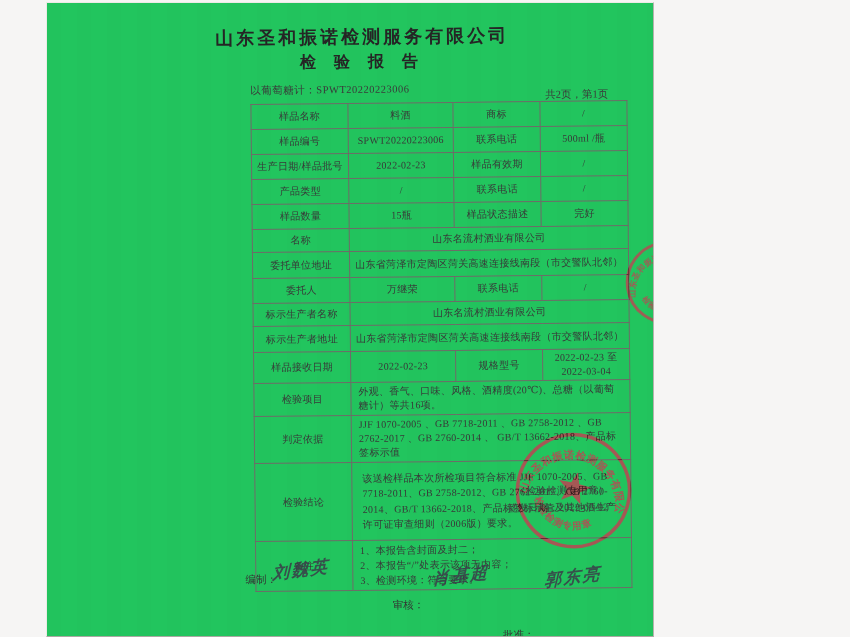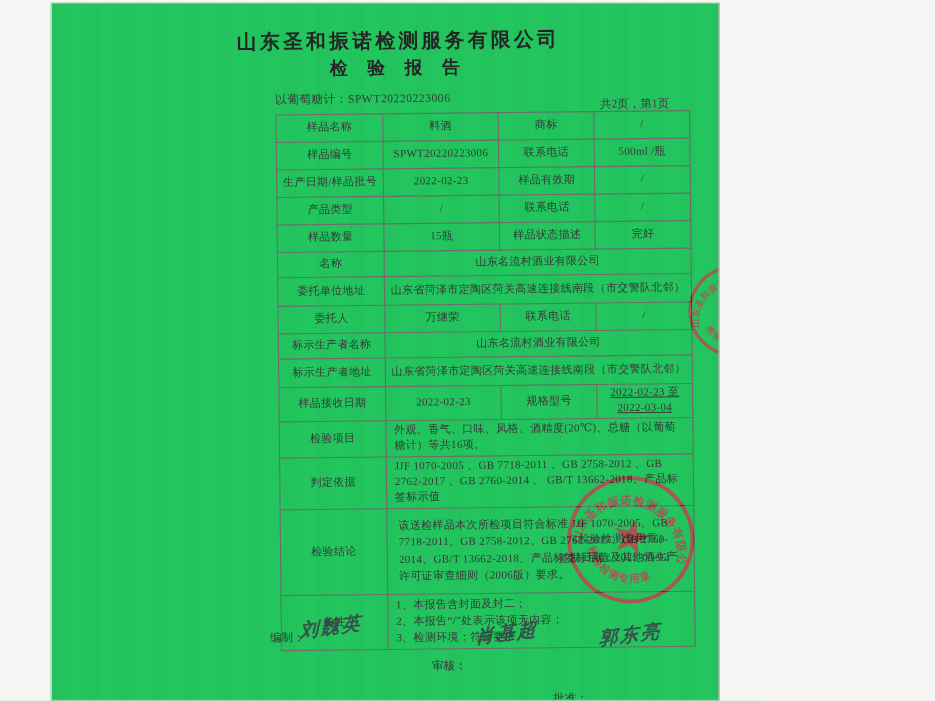--- a/index.html
+++ b/index.html
@@ -14,21 +14,21 @@
   .report-title{position:absolute;left:130px;top:49px;width:375px;text-align:center;
          font-size:16px;font-weight:bold;letter-spacing:7px;color:#252525;}
   .report-no{position:absolute;left:205px;top:80px;font-size:10.5px;color:#3a3a3a;letter-spacing:.5px;}
   .page-info{position:absolute;left:205px;top:87px;width:358px;text-align:right;font-size:10.5px;color:#3a3a3a;}
   table.rep{position:absolute;left:205px;top:100px;border-collapse:collapse;table-layout:fixed;
          width:376px;font-size:10px;color:#383838;}
   table.rep td{border:1px solid #6e6c68;text-align:center;vertical-align:middle;
          padding:1px 3px;letter-spacing:.3px;line-height:1.4;}
   table.rep td.txt{text-align:left;padding:2px 7px;}
   col.c1{width:97px;} col.c2{width:105px;} col.c3{width:87px;} col.c4{width:87px;}
-  .two-line{line-height:1.5;text-decoration:underline;}
+  .two-line{line-height:1.5;}
   .conc-cell{position:relative;vertical-align:top;}
   .conc-text{padding:3px 7px;text-align:left;line-height:1.55;}
   .seal-note{position:absolute;right:22px;bottom:22px;text-align:right;line-height:1.7;color:#3f3f3f;}
   .remarks div{text-align:left;line-height:1.5;}
   .footer-label{position:absolute;font-size:10.5px;color:#333;}
   .sig{position:absolute;font-size:17px;color:#3b3b49;font-style:italic;font-weight:600;
        transform:rotate(-7deg) skewX(-8deg);letter-spacing:2px;opacity:.85;}
   .stamp{position:absolute;mix-blend-mode:multiply;opacity:.8;pointer-events:none;}
   .stamp-main{left:464px;top:430px;transform:rotate(14deg);}
   .stamp-edge{left:575px;top:238px;transform:rotate(-8deg);opacity:.75;}

